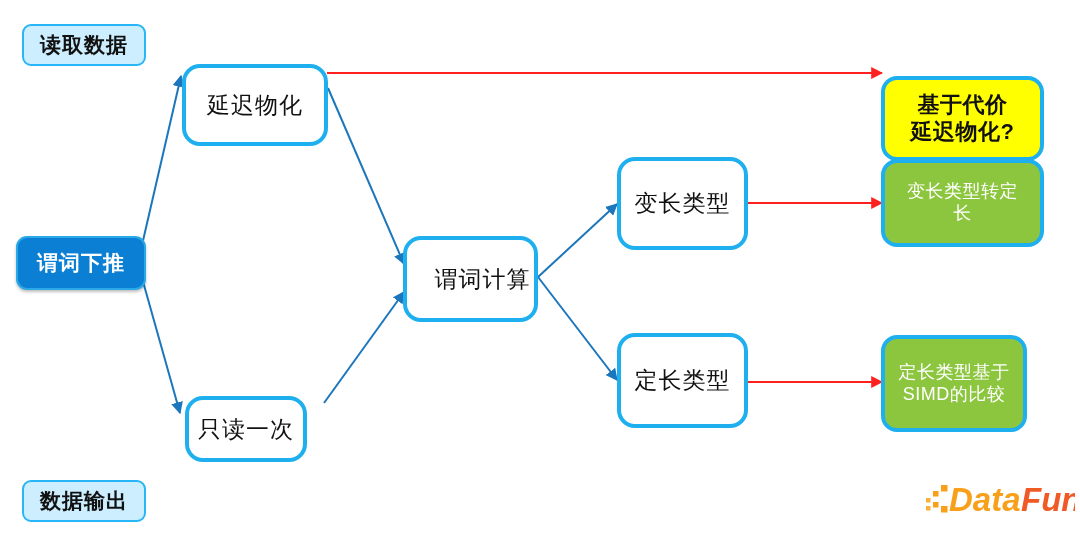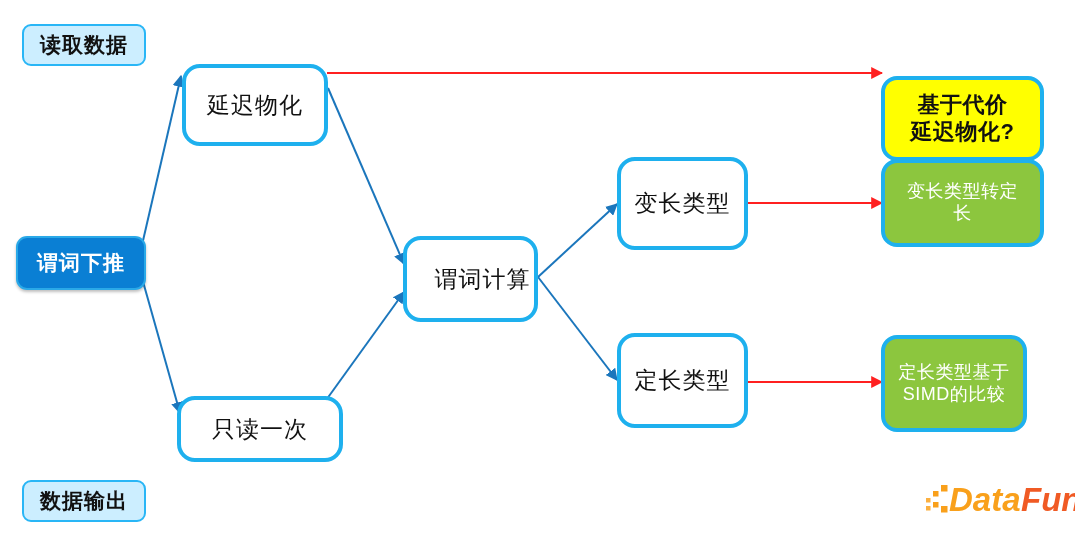--- a/index.html
+++ b/index.html
@@ -140,21 +140,21 @@
   </div>
 
   <div class="node pill" style="left:22px; top:480px; width:124px; height:42px;">
     <span>数据输出</span>
   </div>
 
   <div class="node box-white" style="left:182px; top:32px; width:146px; height:82px;margin-top:32px;">
     <span>延迟物化</span>
   </div>
 
-  <div class="node box-white" style="left:177px; top:396px; width:166px; height:66px;">
+  <div class="node box-white" style="left:185px; top:396px; width:122px; height:66px;">
     <span>只读一次</span>
   </div>
 
   <div class="node box-white" style="left:403px; top:236px; width:135px; height:86px;padding-left:24px;">
     <span>谓词计算</span>
   </div>
 
   <div class="node box-white" style="left:617px; top:157px; width:131px; height:93px;">
     <span>变长类型</span>
   </div>

